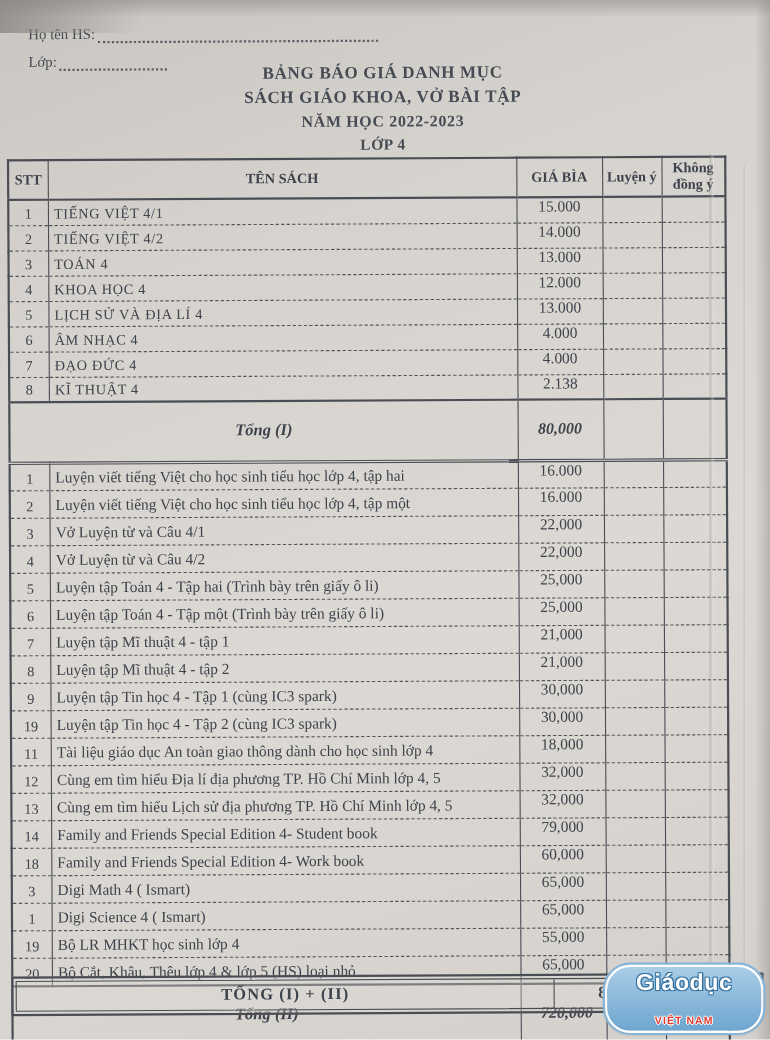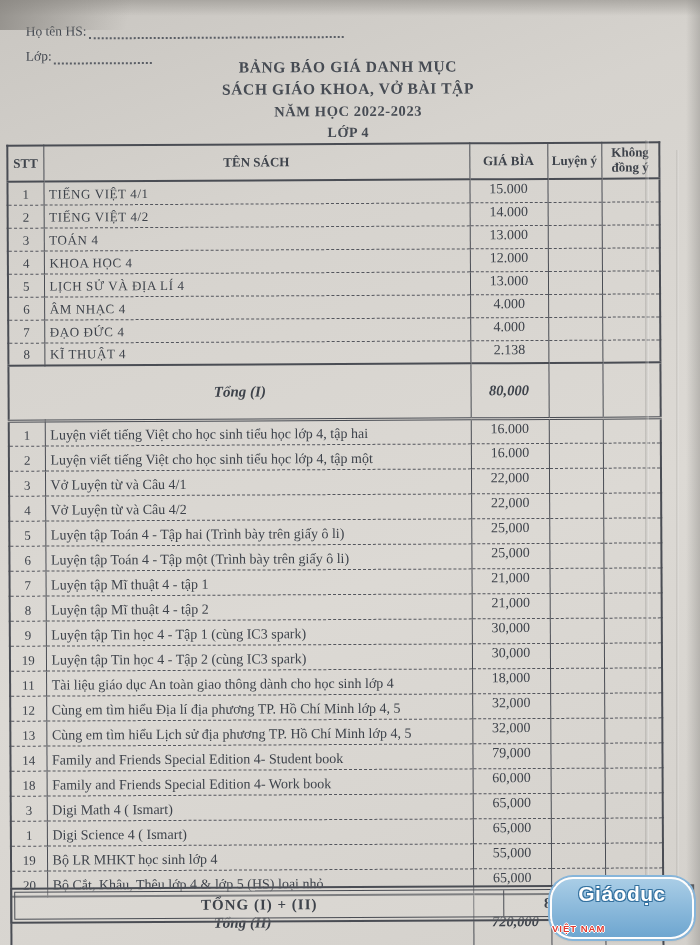--- a/index.html
+++ b/index.html
@@ -76,21 +76,21 @@
   .g-dis { flex:1; }
 
   
   .logo { position:absolute; right:6px; bottom:6px; width:144px; height:62px;
     background:linear-gradient(#a9cde6, #6ea6d0); border:2px solid #fdfdfd;
     border-radius:23px; box-shadow:0 0 0 2px #86b5da, 0 1px 3px rgba(0,0,0,.25);
     z-index:6; font-family:"Liberation Sans","DejaVu Sans",sans-serif;padding-left:45px; }
   .logo-main { position:absolute; top:3px; left:0; width:100%; text-align:center;
     font-size:21px; font-weight:bold; color:#ffffff; letter-spacing:.5px;
     text-shadow:-1px -1px 0 #34719f, 1px -1px 0 #34719f, -1px 1px 0 #34719f, 1px 1px 0 #34719f; }
-  .logo-sub { position:absolute; bottom:3px; left:0; width:100%; 
+  .logo-sub { position:absolute; bottom:3px; left:0; width:100%; text-align:center;
     font-size:9.5px; font-weight:bold; color:#e23b30; letter-spacing:1px;
     text-shadow:-1px 0 0 #fff, 1px 0 0 #fff, 0 -1px 0 #fff, 0 1px 0 #fff; }
 </style>
 </head>
 <body>
 
 <div class="sheet">
 
   <div class="fields">
     <div class="field-line">

